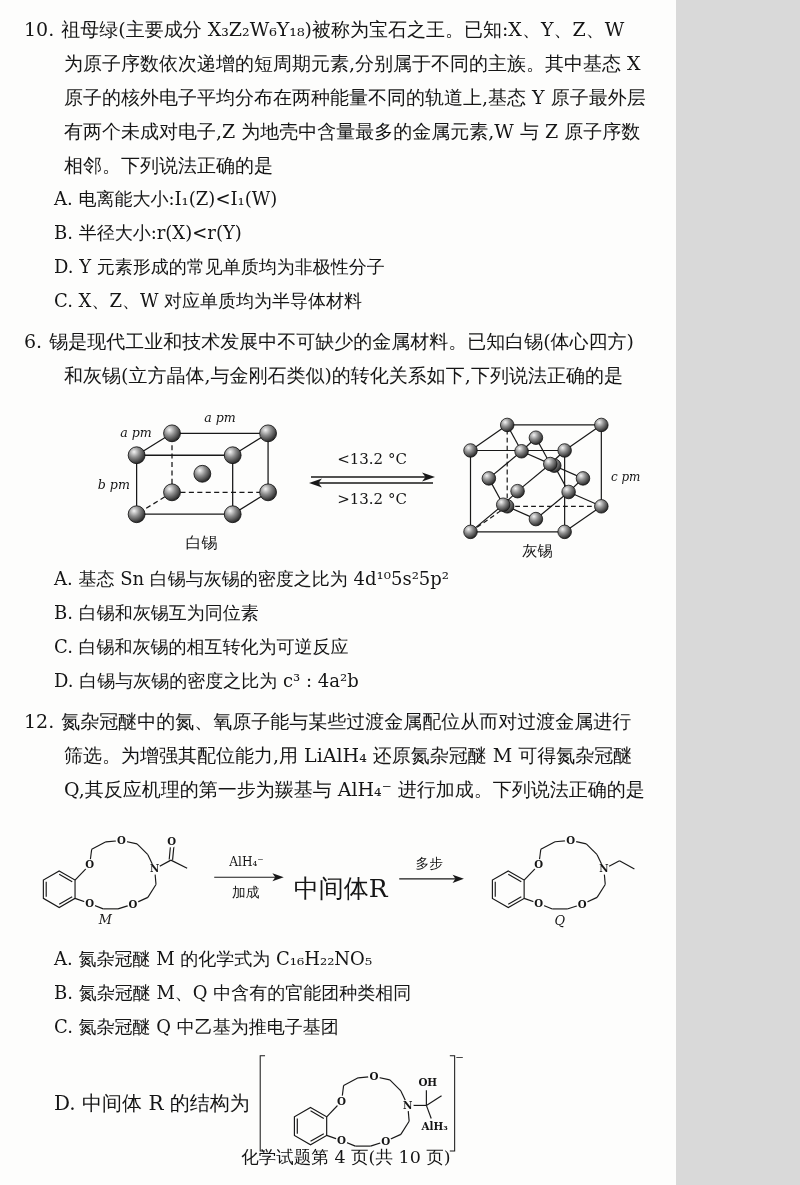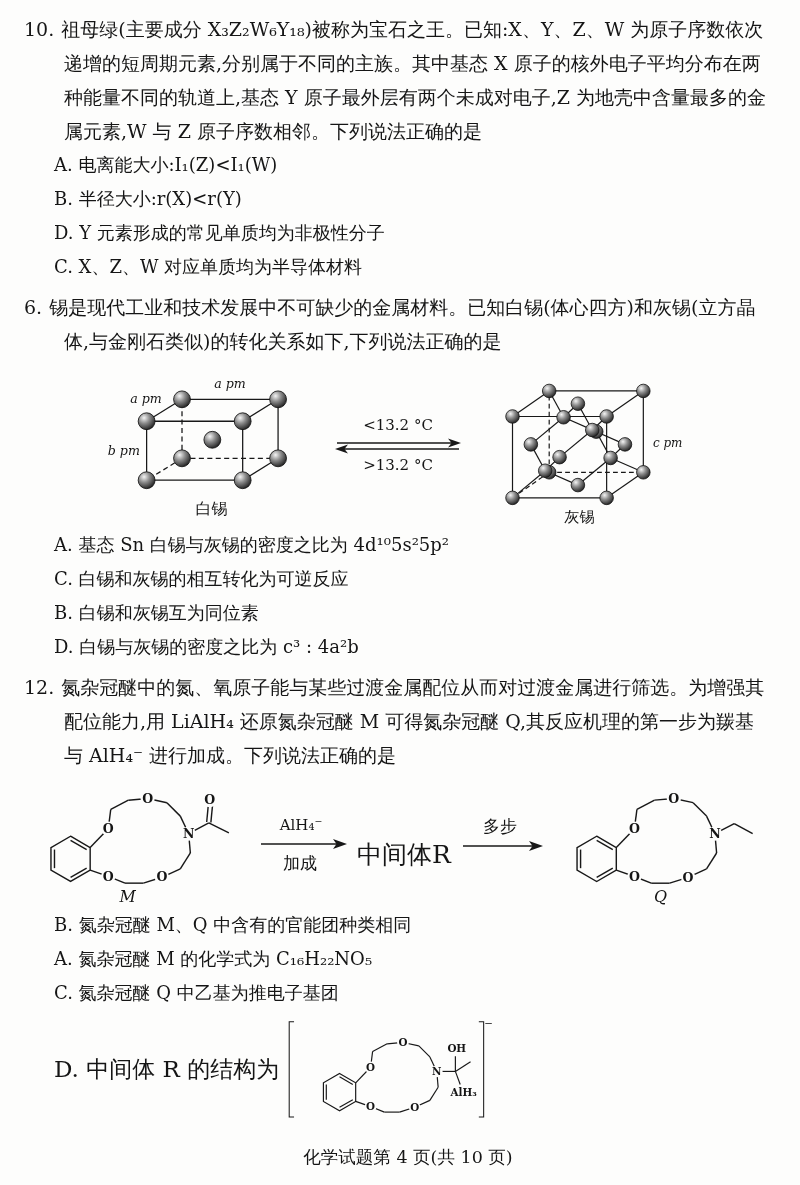--- a/index.html
+++ b/index.html
@@ -1,29 +1,29 @@
 <!DOCTYPE html>
 <html><head>
 <meta charset="utf-8">
 <style>
   html,body{margin:0;padding:0;background:#d9d9d9;}
   .page{
-    position:relative;width:800px;height:1185px;background:#fdfdfc;color:#151515;
+    position:relative;width:676px;height:1185px;background:#fdfdfc;color:#151515;
     font-family:"DejaVu Serif","Liberation Serif",serif;
     overflow:hidden;padding:12px 30px 0 24px;box-sizing:border-box;
   }
   section.question{margin:0 0 6px 0;}
   .stem{font-size:19px;line-height:34px;margin:0;padding-left:40px;text-indent:-40px;}
   .qnum{margin-right:7px;}
   .opt{font-size:18px;line-height:34px;margin:0 0 0 30px;}
-  .figure{display:flex;justify-content:center;align-items:center;gap:16px;margin:4px 0 2px 0;}
+  .figure{display:flex;justify-content:flex-end;align-items:center;margin:4px 0 2px 0;}
   .scheme{display:flex;justify-content:center;align-items:center;gap:8px;margin:3px 0 3px 0;}
   .intermediate{font-size:25px;white-space:nowrap;margin-top:28px;}
   .optD{display:flex;align-items:center;margin-left:30px;margin-top:2px;}
-  .optD .optd-label{font-size:23px;line-height:34px;white-space:nowrap;text-align:center;}
+  .optD .optd-label{font-size:20px;line-height:34px;white-space:nowrap;text-align:center;}
   .footer{position:absolute;left:16px;right:0;bottom:16px;text-align:center;font-size:17.5px;}
   svg{display:block;}
   svg text{font-family:"DejaVu Serif","Liberation Serif",serif;fill:#151515;}
   svg .bond{stroke:#181818;stroke-width:1.7;fill:none;}
   svg .edge{stroke:#181818;stroke-width:1.5;fill:none;}
   svg .dash{stroke:#181818;stroke-width:1.5;fill:none;stroke-dasharray:6 4;}
   svg .atomtxt{font-size:15px;font-weight:600;text-anchor:middle;}
   svg .edgelbl{font-size:15px;font-style:italic;}
   svg .cnlabel{font-size:19px;text-anchor:middle;}
 </style>
@@ -140,22 +140,22 @@
         <circle cx="83" cy="136" r="8.5" fill="url(#atomGrad)" stroke="#111"></circle>
         <circle cx="165" cy="120" r="8.5" fill="url(#atomGrad)" stroke="#111"></circle>
         <circle cx="142" cy="85" r="8.5" fill="url(#atomGrad)" stroke="#111"></circle>
         <circle cx="106" cy="69" r="8.5" fill="url(#atomGrad)" stroke="#111"></circle>
         <text class="edgelbl" x="218" y="106" text-anchor="start">c pm</text>
         <text class="cnlabel" x="126" y="200">灰锡</text>
       </svg>
     </div>
 
     <p class="opt">A. 基态 Sn 白锡与灰锡的密度之比为 4d¹⁰5s²5p²</p>
+    <p class="opt">B. 白锡和灰锡互为同位素</p>
     <p class="opt">C. 白锡和灰锡的相互转化为可逆反应</p>
-    <p class="opt">B. 白锡和灰锡互为同位素</p>
     <p class="opt">D. 白锡与灰锡的密度之比为 c³ : 4a²b</p>
   </section>
 
   <section class="question">
     <p class="stem"><span class="qnum">12.</span><span>氮杂冠醚中的氮、氧原子能与某些过渡金属配位从而对过渡金属进行筛选。为增强其配位能力,用 LiAlH₄ 还原氮杂冠醚 M 可得氮杂冠醚 Q,其反应机理的第一步为羰基与 AlH₄⁻ 进行加成。下列说法正确的是</span></p>
 
     <div class="scheme">
 
       <svg width="222" height="130" viewBox="0 0 265 155">
         <polygon class="bond" points="52,73 75.4,86.5 75.4,113.5 52,127 28.6,113.5 28.6,86.5"></polygon>
@@ -238,22 +238,22 @@
           <circle cx="97" cy="121" r="8.5" fill="#fdfdfc"></circle>
         <text class="atomtxt" x="97" y="69">O</text>
         <text class="atomtxt" x="144" y="33">O</text>
         <text class="atomtxt" x="193" y="75">N</text>
         <text class="atomtxt" x="161" y="127">O</text>
         <text class="atomtxt" x="97" y="126">O</text>
         <text class="cnlabel" x="128" y="152" font-style="italic">Q</text>
       </svg>
     </div>
 
+    <p class="opt">A. 氮杂冠醚 M 的化学式为 C₁₆H₂₂NO₅</p>
     <p class="opt">B. 氮杂冠醚 M、Q 中含有的官能团种类相同</p>
-    <p class="opt">A. 氮杂冠醚 M 的化学式为 C₁₆H₂₂NO₅</p>
     <p class="opt">C. 氮杂冠醚 Q 中乙基为推电子基团</p>
 
     <div class="optD">
       <span class="optd-label">D. 中间体 R 的结构为</span>
 
       <svg width="211" height="114" viewBox="0 0 306 165" style="margin-left:4px;">
         <path class="edge" d="M16,14 L9,14 L9,152 L16,152" fill="none"></path>
         <path class="edge" d="M284,14 L291,14 L291,152 L284,152" fill="none"></path>
         <text x="298" y="22" text-anchor="middle" font-size="15">−</text>
         <polygon class="bond" points="82,89 105.4,102.5 105.4,129.5 82,143 58.6,129.5 58.6,102.5"></polygon>

